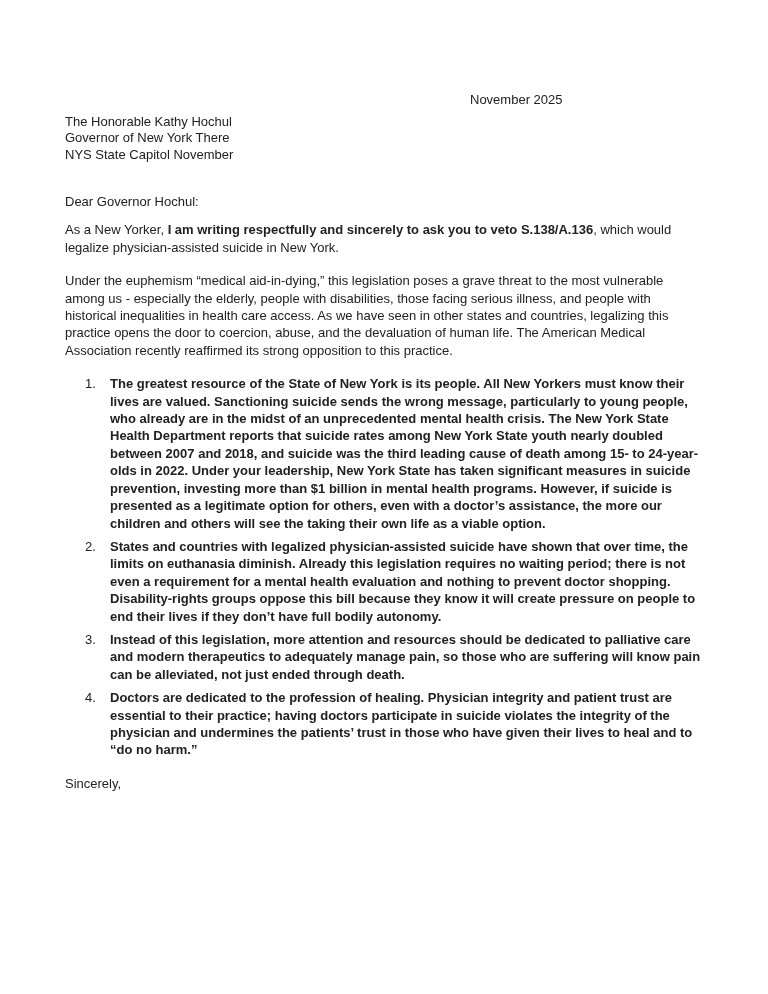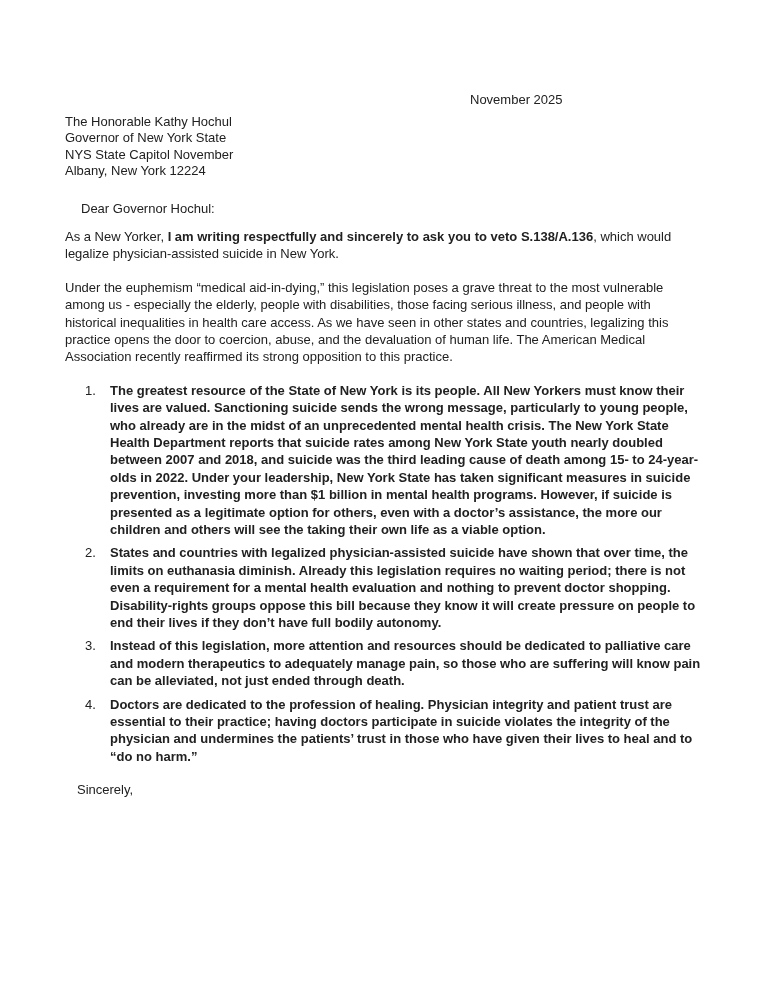--- a/index.html
+++ b/index.html
@@ -19,27 +19,27 @@
     color: #212121;
     overflow: hidden;
   }
   .date-line {
     padding-left: 405px;
     line-height: 16.5px;
     margin: 0 0 5px 0;
     white-space: nowrap;
   }
   .address-block {
-    margin: 0 0 20px 0;
+    margin: 0 0 30px 0;
   }
   .address-block .addr-line {
     line-height: 16.5px;
   }
   .salutation {
-    margin: 0 0 11px 16px;
+    margin: 0 0 11px 0;
   }
   p.para {
     margin: 0 12px 16px 0;
   }
   .reason-list {
     margin: 0 0 16px 0;
   }
   .reason-item {
     display: flex;
     margin: 0 0 6px 0;
@@ -50,38 +50,37 @@
   .reason-num {
     flex: none;
     width: 25px;
     margin-left: 20px;
   }
   .reason-text {
     flex: 1;
     font-weight: bold;
   }
   .signoff {
-    margin: 12px;
+    margin: 0;
   }
   strong {
     font-weight: bold;
   }
 </style>
 </head>
 <body>
 
 <div class="page">
 
   <div class="date-line">November 2025</div>
 
   <div class="address-block">
     <div class="addr-line">The Honorable Kathy Hochul</div>
-    <div class="addr-line">Governor of New York State</div>
+    <div class="addr-line">Governor of New York There</div>
     <div class="addr-line">NYS State Capitol November</div>
-    <div class="addr-line">Albany, New York 12224</div>
   </div>
 
   <p class="salutation">Dear Governor Hochul:</p>
 
   <p class="para"><span>As a New Yorker, </span><strong>I am writing respectfully and sincerely to ask you to veto S.138/A.136</strong><span>, which would legalize physician-assisted suicide in New York.</span></p>
 
   <p class="para">Under the euphemism “medical aid-in-dying,” this legislation poses a grave threat to the most vulnerable among us - especially the elderly, people with disabilities, those facing serious illness, and people with historical inequalities in health care access. As we have seen in other states and countries, legalizing this practice opens the door to coercion, abuse, and the devaluation of human life. The American Medical Association recently reaffirmed its strong opposition to this practice.</p>
 
 
   <div class="reason-list">

